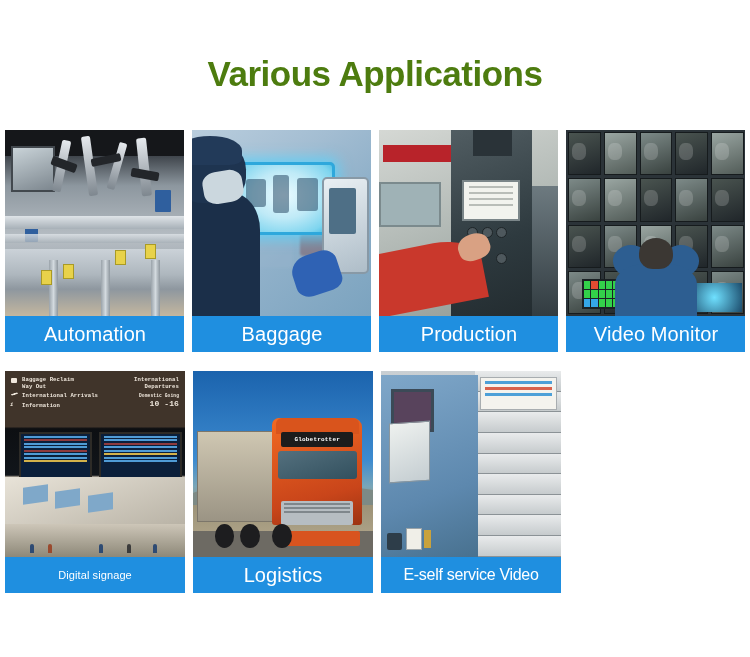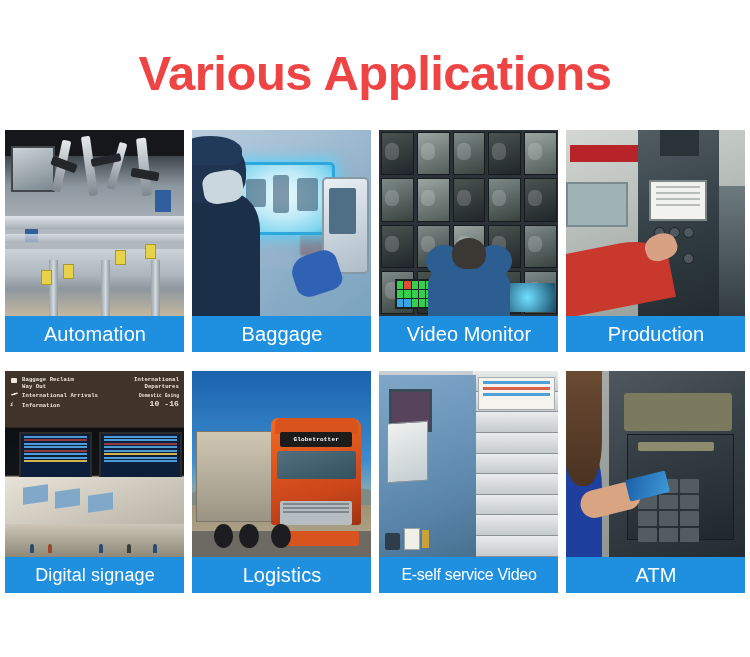--- a/index.html
+++ b/index.html
@@ -4,39 +4,39 @@
 <style>
   html,body{margin:0;padding:0;background:#ffffff;}
   body{width:750px;height:657px;overflow:hidden;font-family:"Liberation Sans",sans-serif;}
 
   .page{position:relative;width:750px;height:657px;background:#fff;}
 
   
   .title-wrap{position:absolute;left:0;top:34px;width:750px;height:78px;display:flex;align-items:center;justify-content:center;}
   .title{
     font-family:"Liberation Sans",sans-serif;
-    font-size:49px;font-weight:bold;color:#ef4444;
+    font-size:35px;font-weight:bold;color:#4d7c0f;
     letter-spacing:-0.5px;line-height:1;white-space:nowrap;text-align:center;
   }
 
   
   .grid{position:absolute;left:5px;top:130px;width:740px;}
   .row{display:flex;gap:8px;}
   .row + .row{margin-top:19px;}
   .tile{position:relative;width:180px;height:222px;overflow:hidden;background:#cfd6dc;}
 
   .photo{position:absolute;left:0;top:0;width:180px;height:186px;overflow:hidden;background:#b9c2c9;font-family:Liberation Mono, monospace;}
 
   .caption{
     position:absolute;left:0;bottom:0;width:180px;height:36px;
     background:#1f8fe0;color:#ffffff;
     display:flex;align-items:center;justify-content:center;
     font-size:20px;letter-spacing:0.1px;white-space:nowrap;overflow:hidden;
   }
-  .caption.sm{font-size:18px;}
+  .caption.sm{font-size:11px;}
   .caption.xs{font-size:16px;letter-spacing:-0.3px;}
 
   
 
   
   .auto-bg{position:absolute;inset:0;background:
       linear-gradient(180deg,#1a1c20 0%,#2c3137 10%,#8d979f 30%,#b7bec4 58%,#9aa3ab 78%,#cdc2ad 100%);}
   .auto-dark{position:absolute;left:0;top:0;width:100%;height:14%;background:#15171a;}
   .auto-mon{position:absolute;left:6px;top:16px;width:40px;height:42px;background:linear-gradient(160deg,#c9d3d8,#7d878f);border:2px solid #42484e;}
   .auto-arm{position:absolute;background:linear-gradient(180deg,#e6eaee,#7e878f);border-radius:2px;}
@@ -206,80 +206,20 @@
           <div class="med-head"></div>
           <div class="med-cap"></div>
           <div class="med-mask"></div>
           <div class="med-glove"></div>
         </div>
         <div class="caption">Baggage</div>
       </div>
 
       <div class="tile">
         <div class="photo">
-          <div class="vm-bg"></div>
-          <div class="vm-grid">
-            <div class="vm-cell d"></div>
-            <div class="vm-cell l"></div>
-            <div class="vm-cell"></div>
-            <div class="vm-cell d"></div>
-            <div class="vm-cell l"></div>
-            <div class="vm-cell"></div>
-            <div class="vm-cell l"></div>
-            <div class="vm-cell d"></div>
-            <div class="vm-cell"></div>
-            <div class="vm-cell d"></div>
-            <div class="vm-cell d"></div>
-            <div class="vm-cell"></div>
-            <div class="vm-cell l"></div>
-            <div class="vm-cell d"></div>
-            <div class="vm-cell"></div>
-            <div class="vm-cell"></div>
-            <div class="vm-cell d"></div>
-            <div class="vm-cell l"></div>
-            <div class="vm-cell d"></div>
-            <div class="vm-cell"></div>
-          </div>
-          <div class="vm-led">
-            <i></i>
-              <i class="r"></i>
-              <i></i>
-              <i></i>
-              <i></i>
-              <i></i>
-              <i></i>
-              <i></i>
-            <i></i>
-              <i></i>
-              <i></i>
-              <i></i>
-              <i></i>
-              <i></i>
-              <i></i>
-              <i></i>
-            <i class="b"></i>
-              <i class="b"></i>
-              <i></i>
-              <i></i>
-              <i></i>
-              <i></i>
-              <i></i>
-              <i></i>
-          </div>
-          <div class="vm-map"></div>
-          <div class="vm-arm" style="left:26%;"></div>
-          <div class="vm-arm" style="right:26%;"></div>
-          <div class="vm-man-body"></div>
-          <div class="vm-man-head"></div>
-        </div>
-        <div class="caption">Video Monitor</div>
-      </div>
-
-      <div class="tile">
-        <div class="photo">
           <div class="pr-bg"></div>
           <div class="pr-banner"></div>
           <div class="pr-win"></div>
           <div class="pr-right"></div>
           <div class="pr-machine"></div>
           <div class="pr-top"></div>
           <div class="pr-panel">
             <i></i>
             <i></i>
             <i></i>
@@ -287,20 +227,80 @@
           </div>
           <div class="pr-knob" style="left:49%;top:52%;"></div>
           <div class="pr-knob" style="left:57%;top:52%;"></div>
           <div class="pr-knob" style="left:65%;top:52%;"></div>
           <div class="pr-knob" style="left:49%;top:63%;"></div>
           <div class="pr-knob" style="left:65%;top:66%;"></div>
           <div class="pr-arm"></div>
           <div class="pr-hand"></div>
         </div>
         <div class="caption">Production</div>
+      </div>
+
+      <div class="tile">
+        <div class="photo">
+          <div class="vm-bg"></div>
+          <div class="vm-grid">
+            <div class="vm-cell d"></div>
+            <div class="vm-cell l"></div>
+            <div class="vm-cell"></div>
+            <div class="vm-cell d"></div>
+            <div class="vm-cell l"></div>
+            <div class="vm-cell"></div>
+            <div class="vm-cell l"></div>
+            <div class="vm-cell d"></div>
+            <div class="vm-cell"></div>
+            <div class="vm-cell d"></div>
+            <div class="vm-cell d"></div>
+            <div class="vm-cell"></div>
+            <div class="vm-cell l"></div>
+            <div class="vm-cell d"></div>
+            <div class="vm-cell"></div>
+            <div class="vm-cell"></div>
+            <div class="vm-cell d"></div>
+            <div class="vm-cell l"></div>
+            <div class="vm-cell d"></div>
+            <div class="vm-cell"></div>
+          </div>
+          <div class="vm-led">
+            <i></i>
+              <i class="r"></i>
+              <i></i>
+              <i></i>
+              <i></i>
+              <i></i>
+              <i></i>
+              <i></i>
+            <i></i>
+              <i></i>
+              <i></i>
+              <i></i>
+              <i></i>
+              <i></i>
+              <i></i>
+              <i></i>
+            <i class="b"></i>
+              <i class="b"></i>
+              <i></i>
+              <i></i>
+              <i></i>
+              <i></i>
+              <i></i>
+              <i></i>
+          </div>
+          <div class="vm-map"></div>
+          <div class="vm-arm" style="left:26%;"></div>
+          <div class="vm-arm" style="right:26%;"></div>
+          <div class="vm-man-body"></div>
+          <div class="vm-man-head"></div>
+        </div>
+        <div class="caption">Video Monitor</div>
       </div>
 
     </div>
 
     <div class="row">
 
       <div class="tile">
         <div class="photo">
           <div class="ds-bg"></div>
           <div class="ds-sign">
@@ -396,44 +396,16 @@
             <div class="lk-screen"></div>
             <div class="lk-paper"></div>
             <div class="lk-slot"></div>
             <div class="lk-card"></div>
             <div class="lk-keys"></div>
           </div>
         </div>
         <div class="caption xs">E-self service Video</div>
       </div>
 
-      <div class="tile">
-        <div class="photo">
-          <div class="atm-bg"></div>
-          <div class="atm-body"></div>
-          <div class="atm-rec"></div>
-          <div class="atm-face"></div>
-          <div class="atm-slot"></div>
-          <div class="atm-keys">
-            <i></i>
-              <i></i>
-              <i></i>
-            <i></i>
-              <i></i>
-              <i></i>
-            <i></i>
-              <i></i>
-              <i></i>
-            <i></i>
-              <i></i>
-              <i></i>
-          </div>
-          <div class="atm-shoulder"></div>
-          <div class="atm-hair"></div>
-          <div class="atm-arm"></div>
-          <div class="atm-card"></div>
-        </div>
-        <div class="caption">ATM</div>
-      </div>
 
     </div>
   </div>
 </div>
 
 </body></html>

